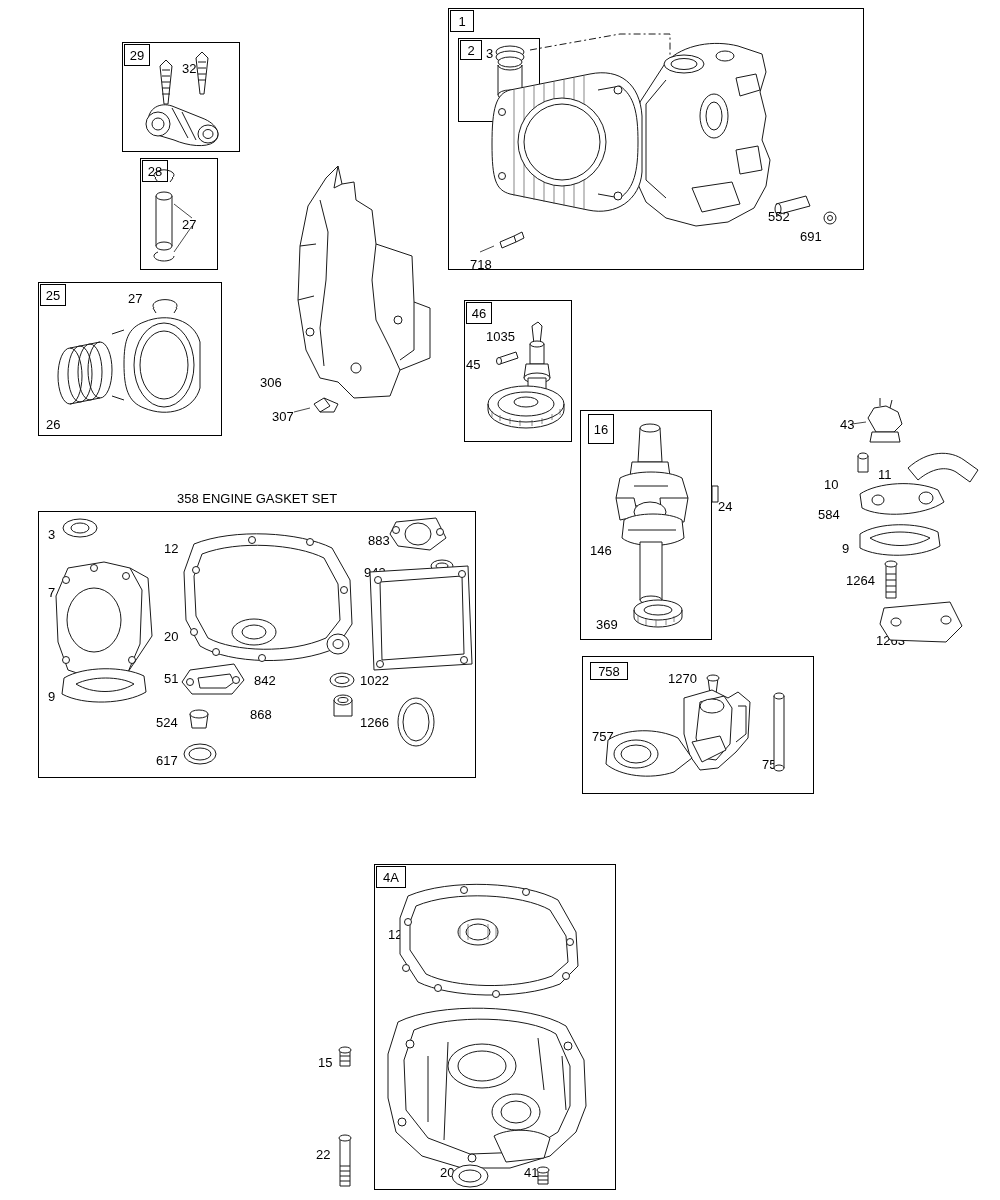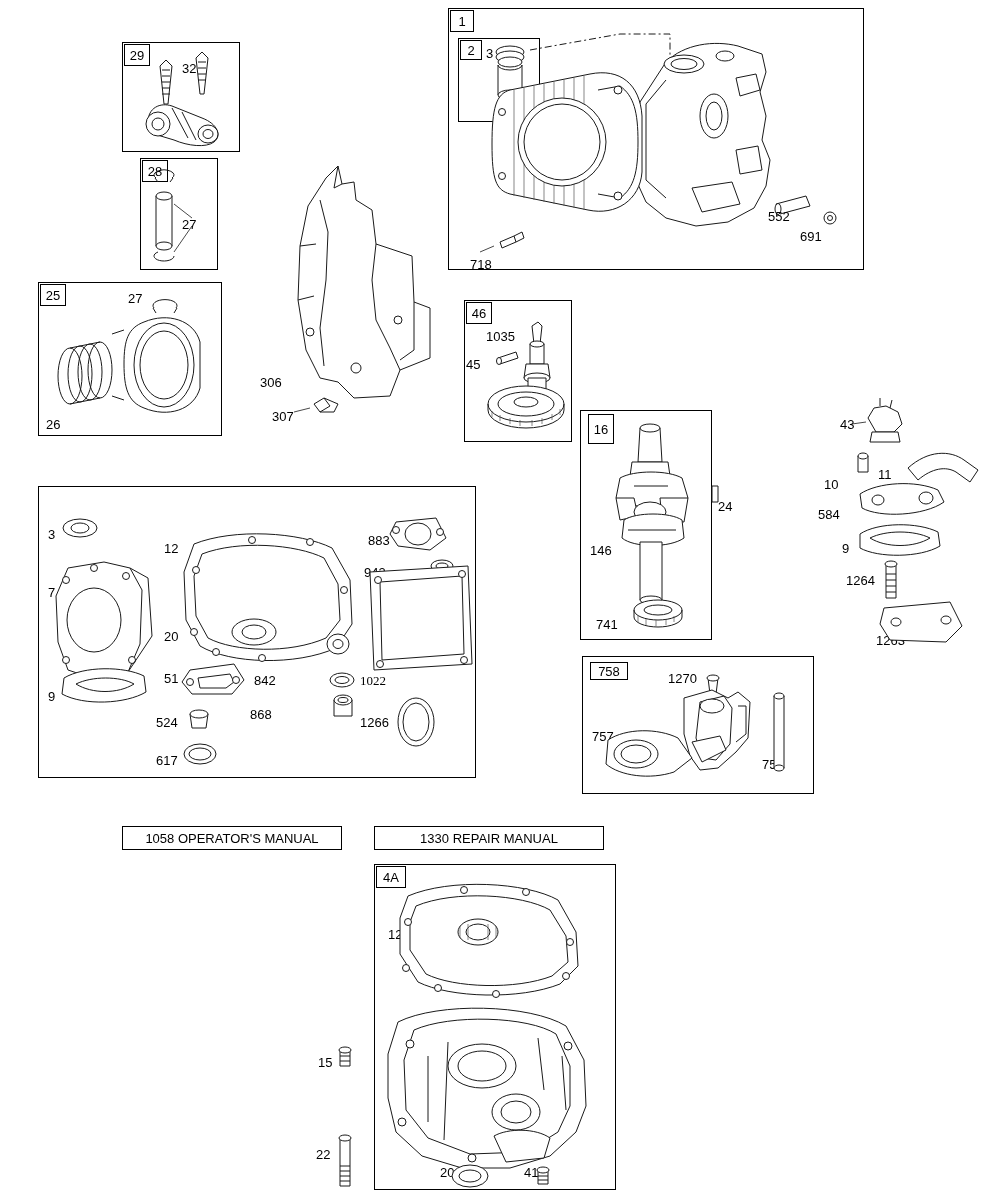--- a/index.html
+++ b/index.html
@@ -253,21 +253,21 @@
       <g class="lnt">
         <path d="M22 95 L22 101 M30 99 L30 105 M40 102 L40 108 M50 104 L50 110 M62 104 L62 110 M72 102 L72 108 M82 98 L82 104 M90 93 L90 99"></path>
       </g>
     </svg>
   </div>
 
   <div class="box" style="left:580px; top:410px; width:132px; height:230px;"></div>
   <div class="tag" style="left:588px; top:414px; width:26px; height:30px;">16</div>
   <div class="lbl" style="left:718px; top:500px;">24</div>
   <div class="lbl" style="left:590px; top:544px;">146</div>
-  <div class="lbl" style="left:596px; top:618px;">741</div>
+  <div class="lbl" style="left:596px; top:618px;">369</div>
   <div class="art" style="left:604px; top:420px;">
     <svg width="110" height="210" viewBox="0 0 110 210">
       <path class="ol" d="M36 8 L56 8 L58 42 L34 42 Z"></path>
       <ellipse class="ol" cx="46" cy="8" rx="10" ry="4"></ellipse>
       <path class="ol" d="M28 42 L64 42 L66 56 L26 56 Z"></path>
 
       <path class="ol" d="M16 58 C30 50 64 50 78 58 L84 78 C70 90 26 90 12 78 Z"></path>
       <path class="ol" d="M12 78 L30 78 L34 96 L16 100 Z"></path>
       <path class="ol" d="M56 78 L84 78 L80 102 L58 100 Z"></path>
       <ellipse class="ol" cx="46" cy="92" rx="16" ry="10"></ellipse>
@@ -319,31 +319,32 @@
       <ellipse class="ol" cx="45" cy="166" rx="6" ry="3"></ellipse>
       <path class="ln" d="M40 176 L50 176 M40 182 L50 182 M40 188 L50 188 M40 194 L50 194"></path>
 
       <path class="ol" d="M38 210 L104 204 L116 228 L100 244 L44 242 L34 226 Z"></path>
       <ellipse class="ol" cx="50" cy="224" rx="5" ry="4"></ellipse>
       <ellipse class="ol" cx="100" cy="222" rx="5" ry="4"></ellipse>
     </svg>
   </div>
 
   <div class="box" style="left:38px; top:486px; width:438px; height:292px;"></div>
+  <div class="titlebar" style="left:38px; top:486px; width:438px; height:26px; border-left:none; border-right:none; border-top:none;">358 ENGINE GASKET SET</div>
 
   <div class="lbl" style="left:48px; top:528px;">3</div>
   <div class="lbl" style="left:164px; top:542px;">12</div>
   <div class="lbl" style="left:368px; top:534px;">883</div>
   <div class="lbl" style="left:364px; top:566px;">943</div>
   <div class="lbl" style="left:48px; top:586px;">7</div>
   <div class="lbl" style="left:164px; top:630px;">20</div>
   <div class="lbl" style="left:254px; top:642px;">691</div>
   <div class="lbl" style="left:164px; top:672px;">51</div>
   <div class="lbl" style="left:254px; top:674px;">842</div>
-  <div class="lbl" style="left:360px; top:674px;font-family:Liberation Serif, serif;">1022</div>
+  <div class="lbl" style="left:360px; top:674px;">1022</div>
   <div class="lbl" style="left:48px; top:690px;">9</div>
   <div class="lbl" style="left:250px; top:708px;">868</div>
   <div class="lbl" style="left:360px; top:716px;">1266</div>
   <div class="lbl" style="left:156px; top:716px;">524</div>
   <div class="lbl" style="left:156px; top:754px;">617</div>
 
   <div class="art" style="left:44px; top:514px;">
     <svg width="424" height="256" viewBox="0 0 424 256">
 
       <ellipse class="ol" cx="36" cy="14" rx="17" ry="9"></ellipse>
@@ -447,22 +448,20 @@
       <path class="ol" d="M12 68 C30 56 62 56 82 66 L96 86 L78 100 C54 108 24 104 10 92 Z"></path>
       <ellipse class="ol" cx="40" cy="82" rx="22" ry="14"></ellipse>
       <ellipse class="ln" cx="40" cy="82" rx="15" ry="9"></ellipse>
 
       <path class="ol" d="M178 24 L188 24 L188 96 L178 96 Z"></path>
       <ellipse class="ol" cx="183" cy="24" rx="5" ry="3"></ellipse>
       <ellipse class="ol" cx="183" cy="96" rx="5" ry="3"></ellipse>
     </svg>
   </div>
 
-  <div class="titlebar" style="left:122px; top:826px; width:220px; height:24px;">1058 OPERATOR'S MANUAL</div>
-  <div class="titlebar" style="left:374px; top:826px; width:230px; height:24px;">1330 REPAIR MANUAL</div>
 
   <div class="box" style="left:374px; top:864px; width:242px; height:326px;"></div>
   <div class="tag" style="left:376px; top:866px; width:30px; height:22px;">4A</div>
   <div class="lbl" style="left:388px; top:928px;">12</div>
   <div class="lbl" style="left:438px; top:928px;">1017</div>
   <div class="lbl" style="left:318px; top:1056px;">15</div>
   <div class="lbl" style="left:316px; top:1148px;">22</div>
   <div class="lbl" style="left:440px; top:1166px;">20</div>
   <div class="lbl" style="left:524px; top:1166px;">415</div>
 

